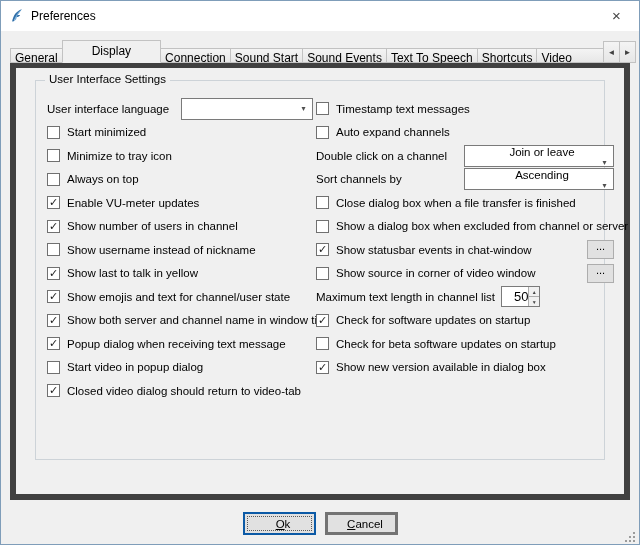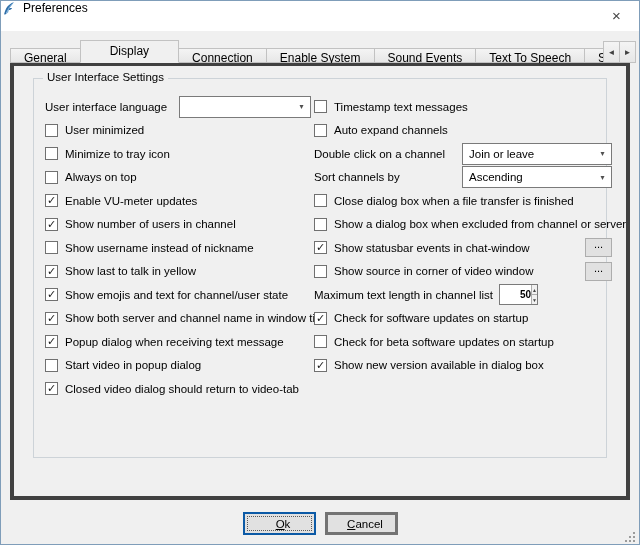--- a/index.html
+++ b/index.html
@@ -4,72 +4,72 @@
 <style>
   * { box-sizing: border-box; margin: 0; padding: 0; }
   html,body { background:#ffffff; }
   body { font-family: "Liberation Sans", sans-serif; }
 
   .window { position:relative; width:640px; height:545px; background:#f0f0f0;
             border:1px solid #7f9db9; overflow:hidden; }
 
   
   .titlebar { position:absolute; top:0; left:0; right:0; height:30px; background:#ffffff;
-              display:flex; }
+              display:flex; align-items:center; padding-left:8px; }
   .app-icon { width:16px; height:16px; margin-right:6px; display:inline-flex; flex:0 0 16px; }
   .title { font-size:12px; color:#000; }
   .close-btn { position:absolute; right:0; top:0; width:45px; height:29px; display:flex;
                align-items:center; justify-content:center; font-size:15px; color:#444; }
 
   
   .tabbar { position:absolute; top:39px; left:9px; right:9px; height:23px; display:flex;
             align-items:flex-end; overflow:hidden; z-index:3; }
-  .tab { height:15px; line-height:19px; padding:0 13px; font-size:12px; color:#000;
+  .tab { height:15px; line-height:19px; padding:0 4px; font-size:12px; color:#000;
          background:linear-gradient(#f4f4f4,#e7e7e7); border:1px solid #c2c2c2;
          margin-right:-1px; white-space:nowrap; }
   .tab.selected { height:23px; line-height:21px; background:#f0f0f0; padding:0 29px;
                   border-bottom:1px solid #f0f0f0; position:relative; z-index:2; }
   .tab.cut { min-width:80px; }
   .tab-scroll { position:absolute; right:3px; top:40px; height:22px; display:flex; z-index:5; }
   .tsbtn { width:17px; border:1px solid #c2c2c2; background:linear-gradient(#f4f4f4,#e6e6e6);
            display:flex; align-items:center; justify-content:center; font-size:8px;
            color:#404040; margin-left:-1px; }
 
   
   .pane { position:absolute; left:9px; right:9px; top:61px; height:438px;
-          border:4px solid #404040; background:#f0f0f0; }
+          border:6px solid #404040; background:#f0f0f0; }
   .groupbox { position:absolute; left:19px; right:19px; top:12px; height:380px;
               border:1px solid #cdd3d8; }
   .legend { position:absolute; top:-8px; left:9px; background:#f0f0f0; padding:0 4px;
             font-size:11.5px; color:#000; }
 
   .col { position:absolute; top:16px; }
   .col.left  { left:11px; width:266px; }
   .col.right { left:280px; width:298px; }
 
   .row { height:23.5px; display:flex; align-items:center; white-space:nowrap; }
   .cb { width:13px; height:13px; min-width:13px; border:1px solid #707070; background:#fff;
         margin-right:7px; display:inline-flex; align-items:center; justify-content:center;
         font-size:11px; line-height:1; color:#1a1a1a; }
   .lbl { font-size:11.5px; color:#000; }
 
   .combo { height:22px; background:#fff; border:1px solid #7a7a7a; display:flex;
            align-items:center; padding-left:6px; font-size:11.5px; color:#000; }
   .combo .arrow { margin-left:auto; width:17px; text-align:center; color:#505050;
                   font-size:8px; }
   .combo.lang { width:132px; margin-left:auto; }
-  .combo.w150 { width:150px; margin-left:auto; }
+  .combo.w150 { width:150px; margin-left:auto;flex-direction:column; }
 
   .ellipsis-btn { margin-left:auto; width:27px; height:19px; border:1px solid #adadad;
                   background:#e1e1e1; font-size:11px; color:#000; display:flex;
                   align-items:flex-start; justify-content:center; line-height:10px; }
 
   .spinbox { width:39px; height:21px; border:1px solid #7a7a7a; background:#fff;
              display:flex; margin-left:6px; }
-  .spin-val { flex:1; font-size:10px; display:flex; align-items:center; padding-left:20px;font-weight:bold; }
+  .spin-val { flex:1; font-size:13px; display:flex; align-items:center; padding-left:12px; }
   .spin-btns { width:13px; display:flex; flex-direction:column; border-left:1px solid #adadad; }
   .spin-btn { flex:1; background:#f0f0f0; font-size:5px; color:#444; display:flex;
               align-items:center; justify-content:center; }
   .spin-btn + .spin-btn { border-top:1px solid #adadad; }
 
   
   .footer { position:absolute; left:0; right:0; bottom:9px; display:flex;
             justify-content:center; gap:9px; }
   .btn { width:73px; height:23px; background:#e1e1e1; border:3px solid #737373;
          font-size:11.5px; color:#000; display:flex; align-items:center;
@@ -95,21 +95,21 @@
       </svg>
     </span>
     <span class="title">Preferences</span>
     <div class="close-btn">×</div>
   </div>
 
   <div class="tabbar">
     <div class="tab">General</div>
     <div class="tab selected">Display</div>
     <div class="tab">Connection</div>
-    <div class="tab">Enable System</div>
+    <div class="tab">Sound Start</div>
     <div class="tab">Sound Events</div>
     <div class="tab">Text To Speech</div>
     <div class="tab">Shortcuts</div>
     <div class="tab cut">Video</div>
   </div>
   <div class="tab-scroll">
     <div class="tsbtn">◄</div>
     <div class="tsbtn">►</div>
   </div>
 
@@ -120,21 +120,21 @@
       <div class="col left">
         <div class="row">
           <span class="lbl">User interface language</span>
           <div class="combo lang">
             <span></span>
             <span class="arrow">▾</span>
           </div>
         </div>
         <div class="row">
           <span class="cb"></span>
-          <span class="lbl">User minimized</span>
+          <span class="lbl">Start minimized</span>
         </div>
         <div class="row">
           <span class="cb"></span>
           <span class="lbl">Minimize to tray icon</span>
         </div>
         <div class="row">
           <span class="cb"></span>
           <span class="lbl">Always on top</span>
         </div>
         <div class="row">

